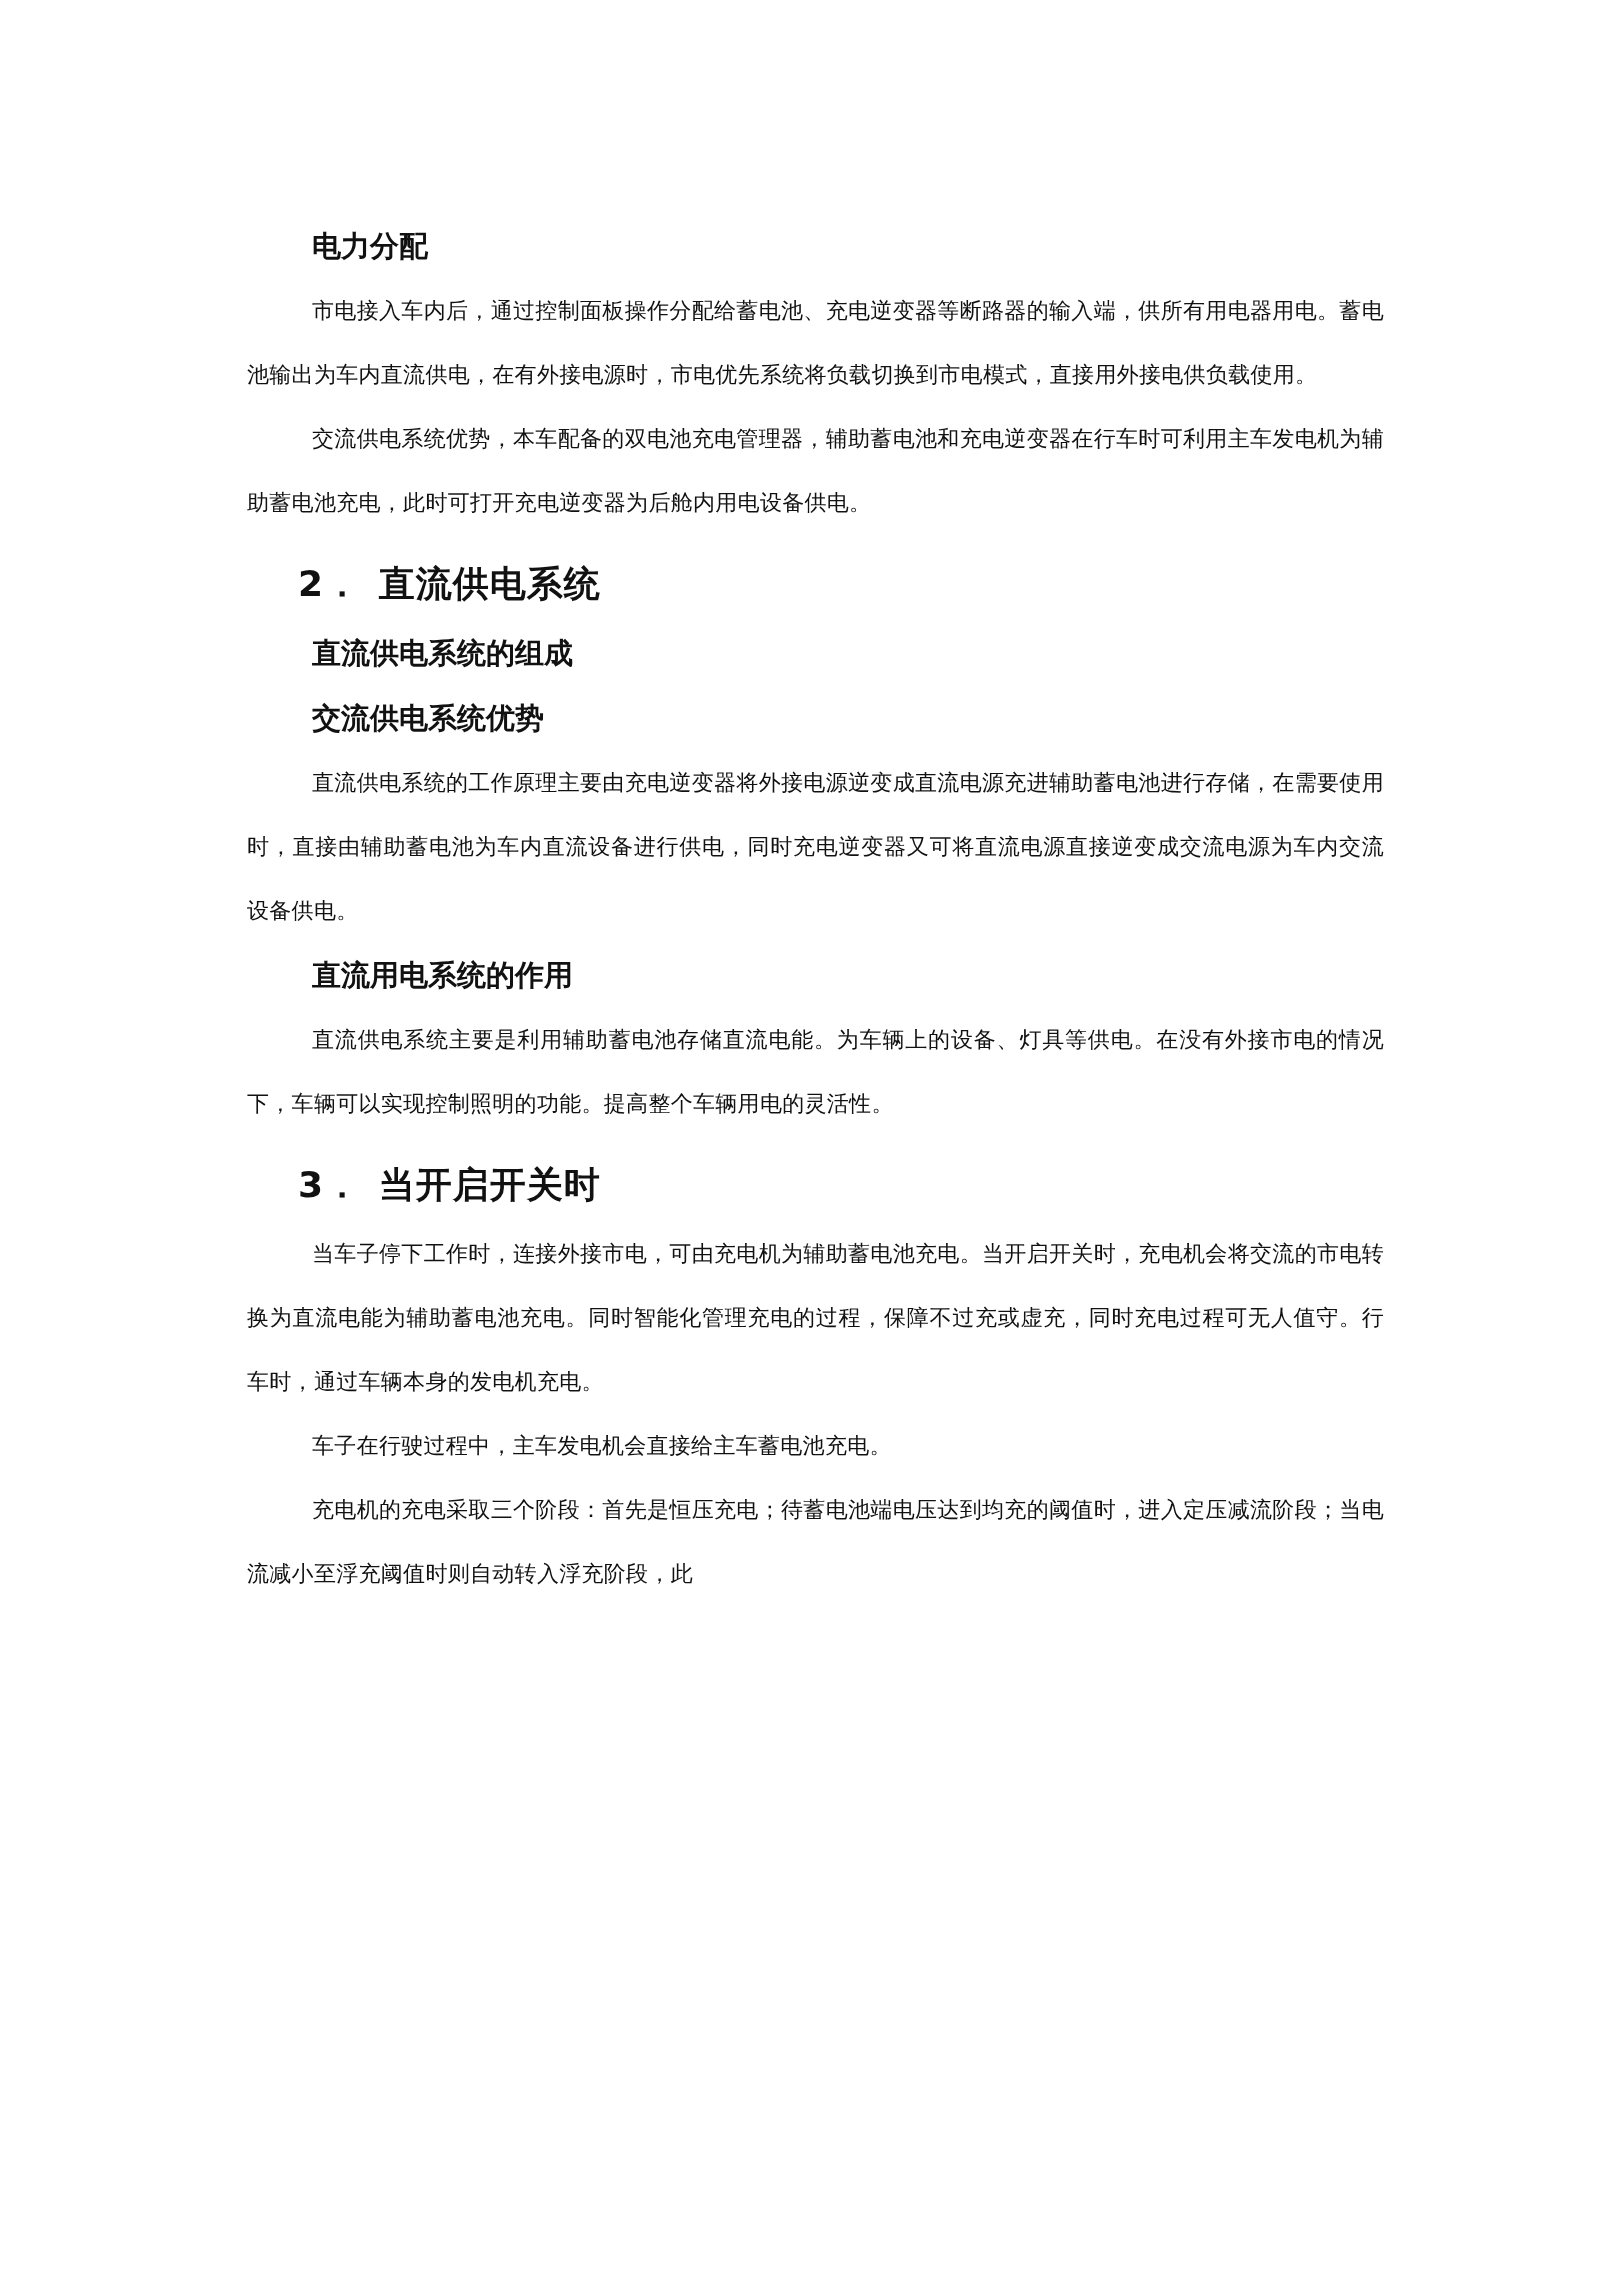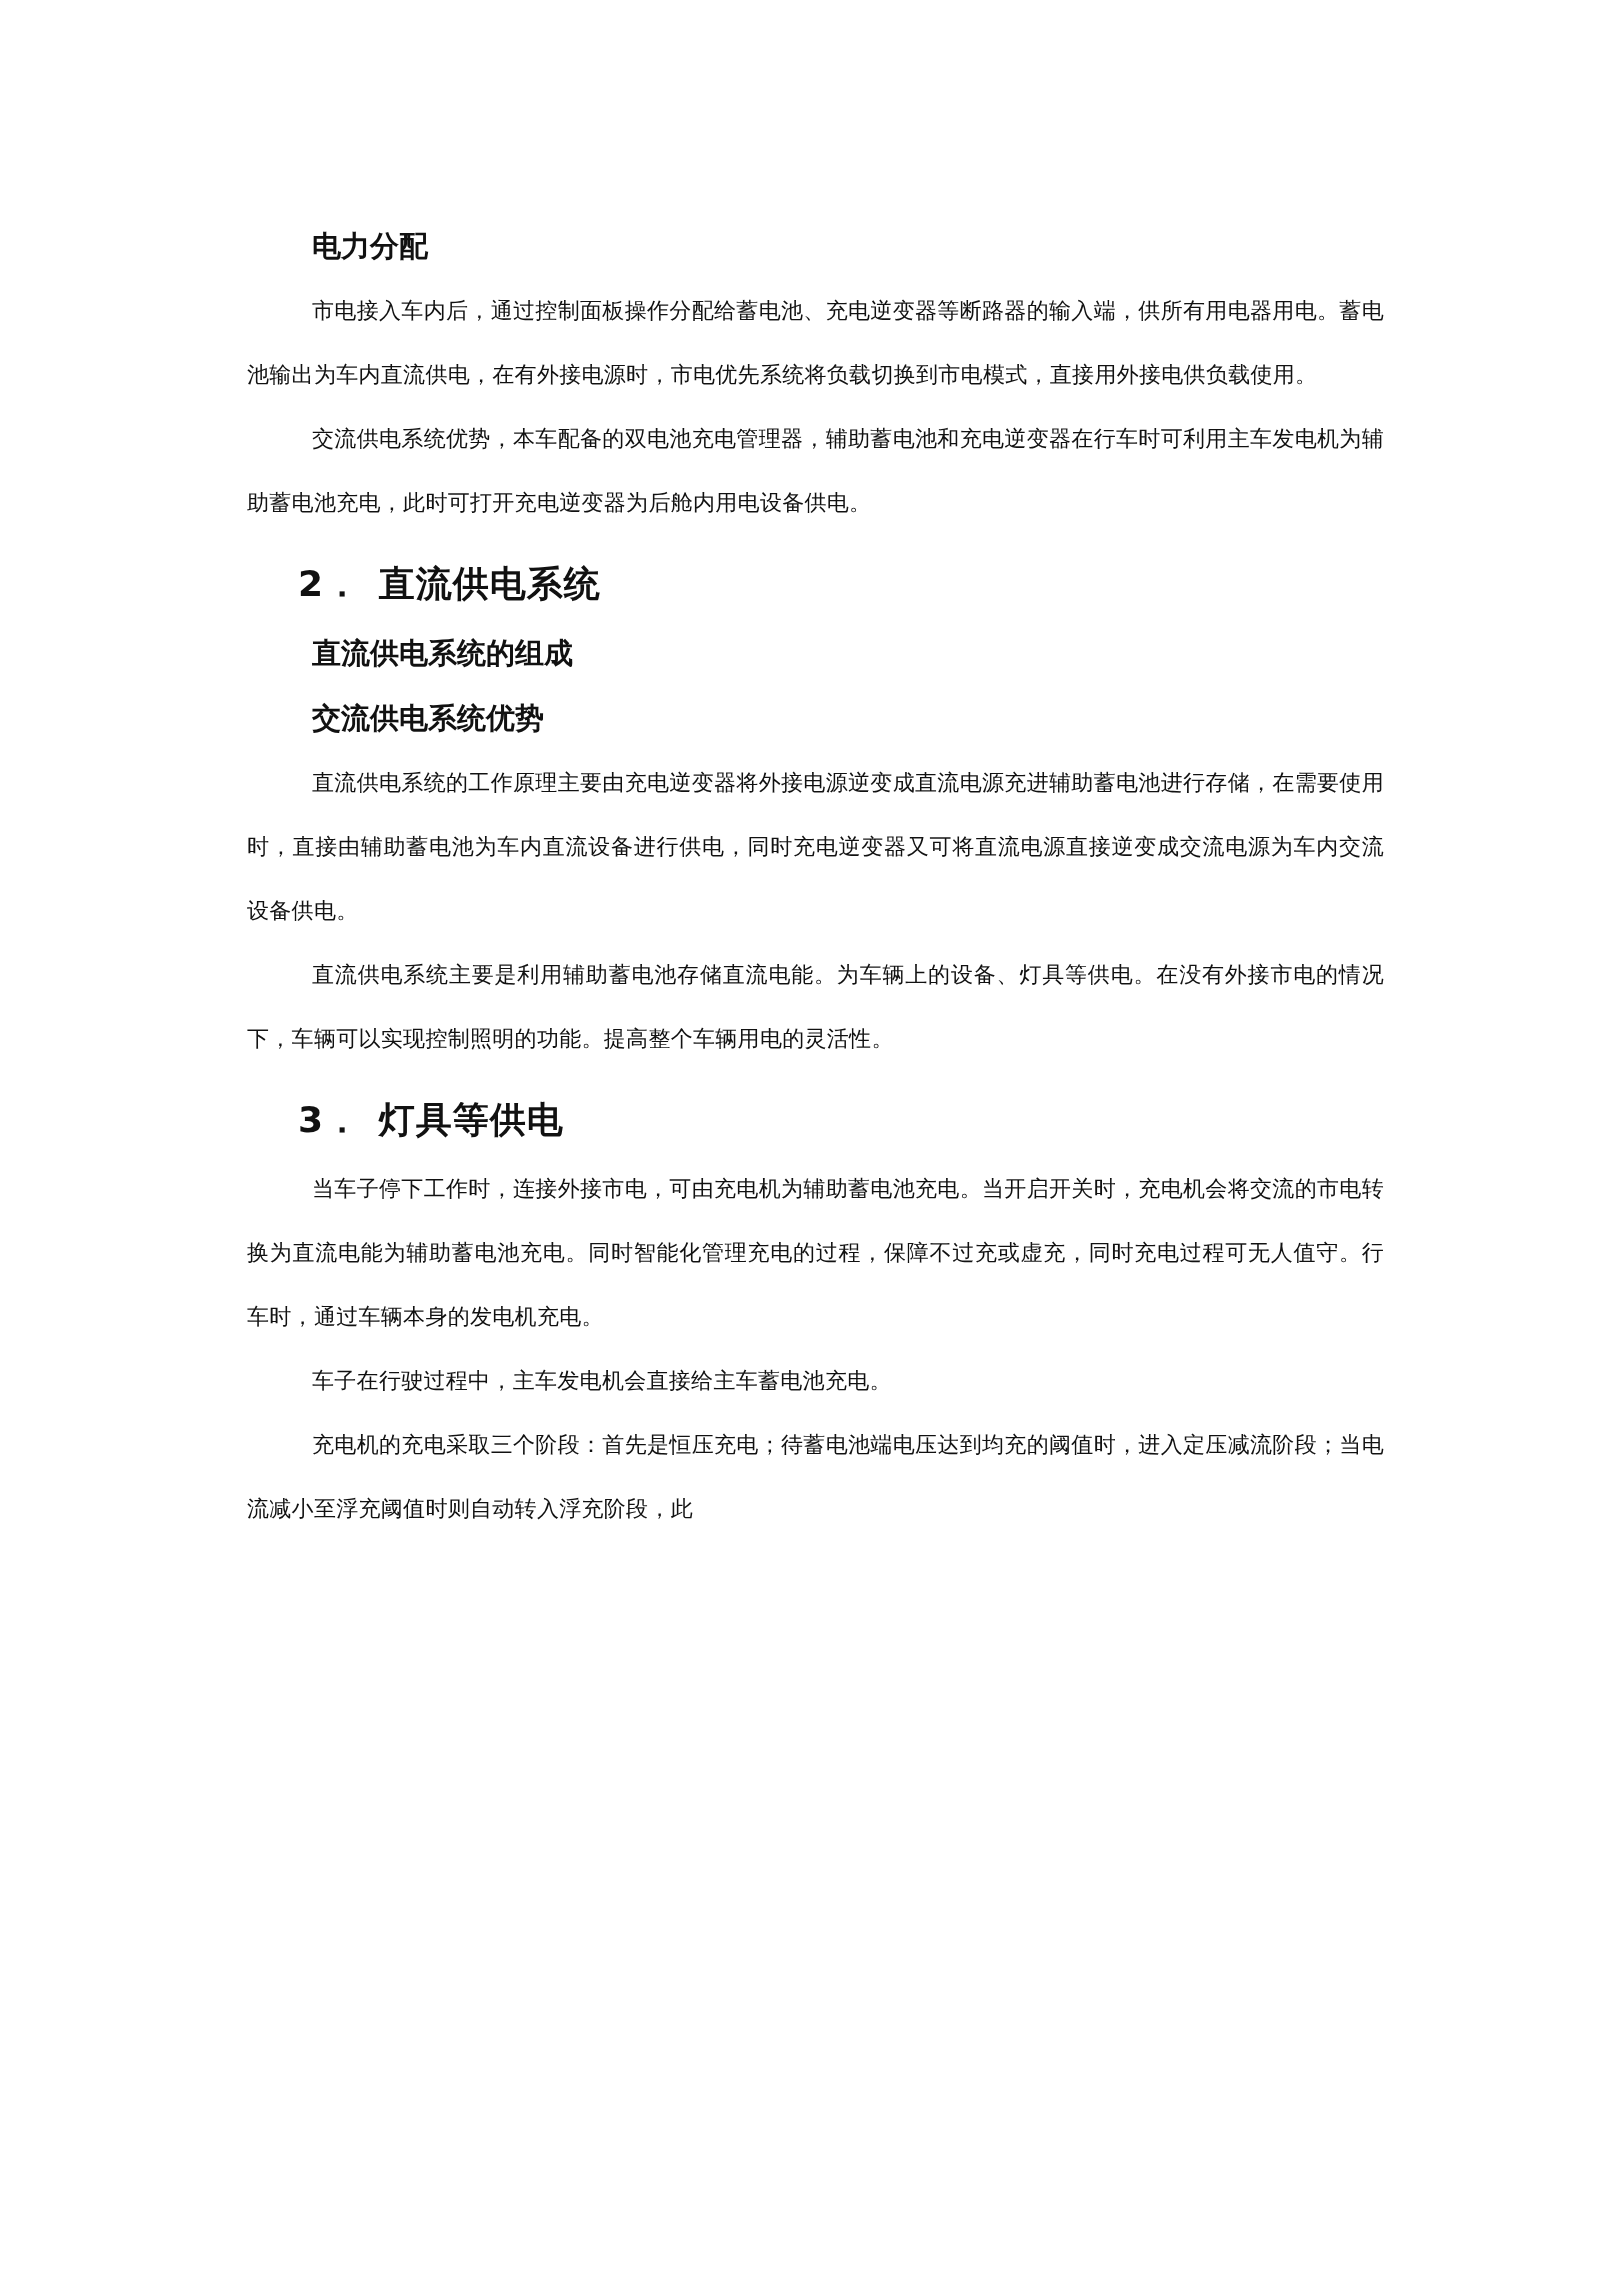--- a/index.html
+++ b/index.html
@@ -57,22 +57,23 @@
   <h3 class="subhead">电力分配</h3>
   <p class="para">市电接入车内后，通过控制面板操作分配给蓄电池、充电逆变器等断路器的输入端，供所有用电器用电。蓄电池输出为车内直流供电，在有外接电源时，市电优先系统将负载切换到市电模式，直接用外接电供负载使用。</p>
   <p class="para">交流供电系统优势，本车配备的双电池充电管理器，辅助蓄电池和充电逆变器在行车时可利用主车发电机为辅助蓄电池充电，此时可打开充电逆变器为后舱内用电设备供电。</p>
 
   <h2 class="section-title">
     <span class="num">2．</span><span>直流供电系统</span>
   </h2>
   <h3 class="subhead">直流供电系统的组成</h3>
   <h3 class="subhead">交流供电系统优势</h3>
   <p class="para">直流供电系统的工作原理主要由充电逆变器将外接电源逆变成直流电源充进辅助蓄电池进行存储，在需要使用时，直接由辅助蓄电池为车内直流设备进行供电，同时充电逆变器又可将直流电源直接逆变成交流电源为车内交流设备供电。</p>
+  <h3 class="subhead">直流用电系统的作用</h3>
   <p class="para">直流供电系统主要是利用辅助蓄电池存储直流电能。为车辆上的设备、灯具等供电。在没有外接市电的情况下，车辆可以实现控制照明的功能。提高整个车辆用电的灵活性。</p>
 
   <h2 class="section-title">
-    <span class="num">3．</span><span>灯具等供电</span>
+    <span class="num">3．</span><span>当开启开关时</span>
   </h2>
   <p class="para">当车子停下工作时，连接外接市电，可由充电机为辅助蓄电池充电。当开启开关时，充电机会将交流的市电转换为直流电能为辅助蓄电池充电。同时智能化管理充电的过程，保障不过充或虚充，同时充电过程可无人值守。行车时，通过车辆本身的发电机充电。</p>
   <p class="para">车子在行驶过程中，主车发电机会直接给主车蓄电池充电。</p>
   <p class="para">充电机的充电采取三个阶段：首先是恒压充电；待蓄电池端电压达到均充的阈值时，进入定压减流阶段；当电流减小至浮充阈值时则自动转入浮充阶段，此</p>
 </div>
 
 
 </body></html>

